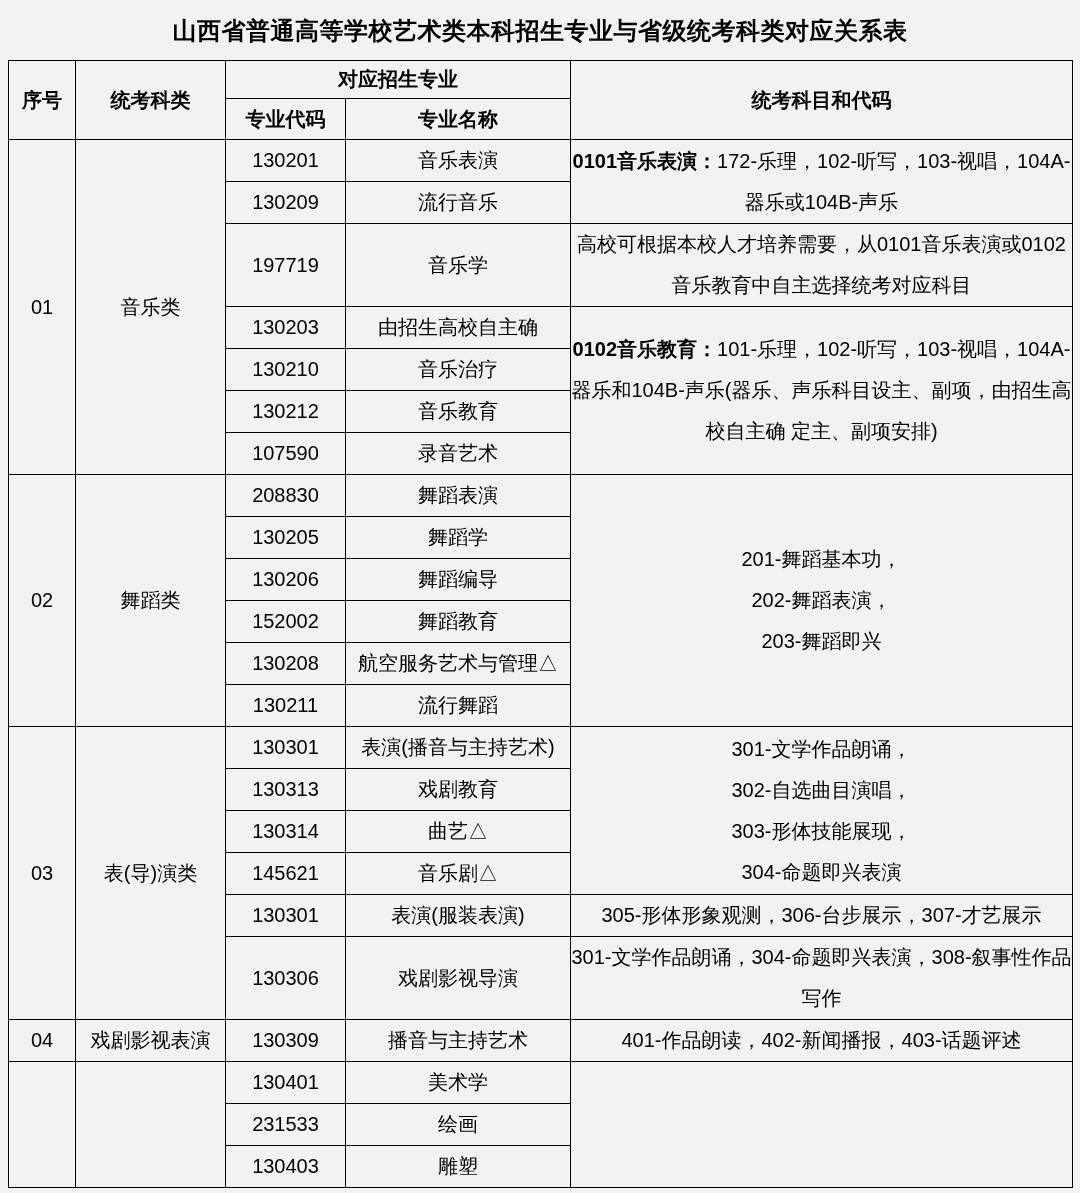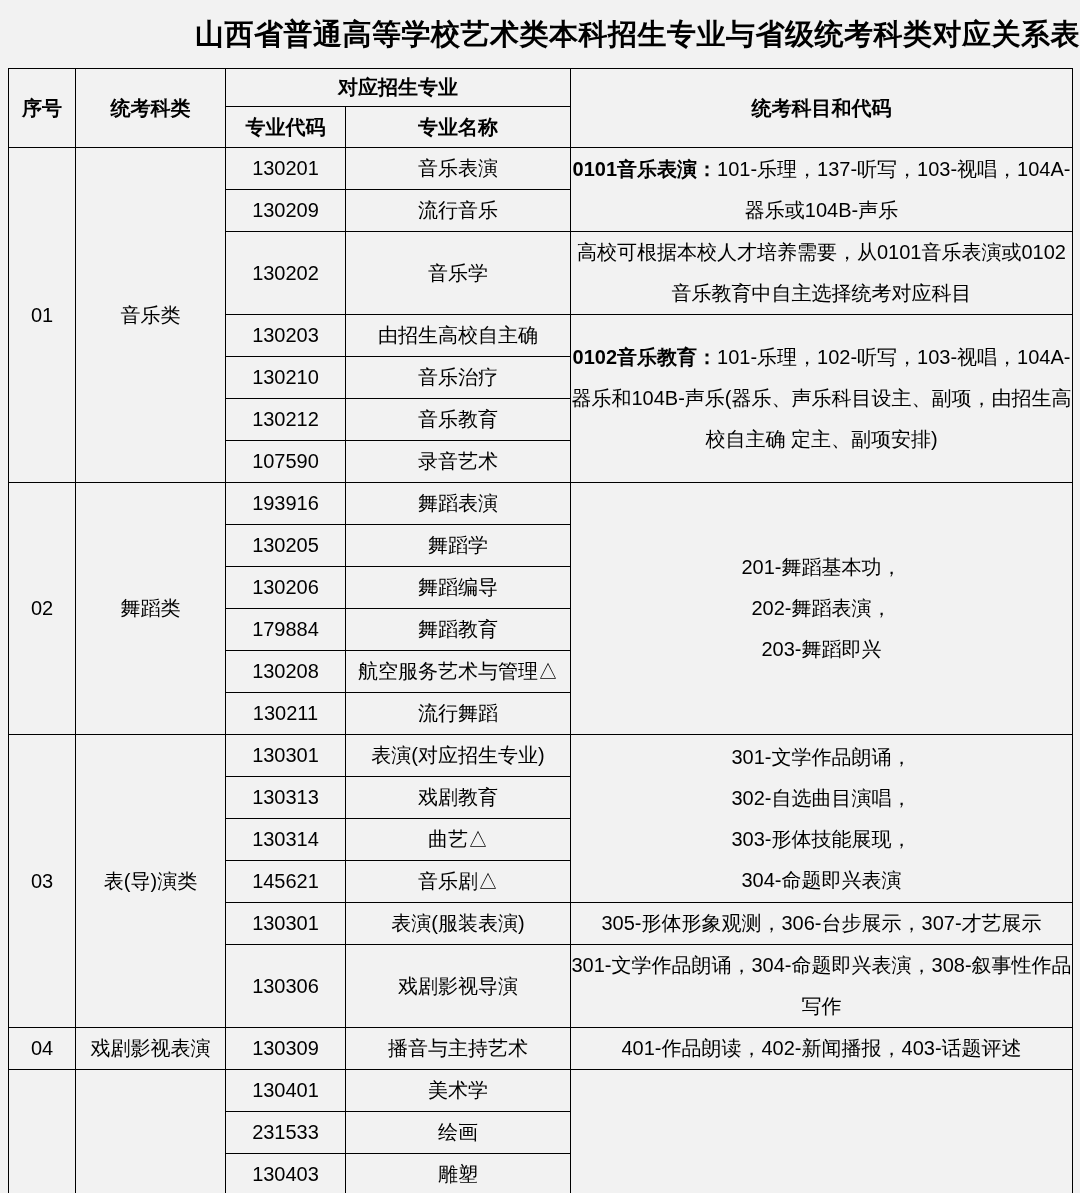--- a/index.html
+++ b/index.html
@@ -7,22 +7,22 @@
   body {
     width: 1080px;
     height: 1193px;
     overflow: hidden;
     background: #f2f2f2;
     color: #000;
     font-family: "Liberation Sans", sans-serif;
   }
   .title {
     margin: 15px 0 13px 0;
-    text-align: right;
-    font-size: 29px;
+    text-align: center;
+    font-size: 24px;
     font-weight: 700;
     letter-spacing: 0.5px;
     font-family: Liberation Serif, serif;
   }
   table.tbl {
     border-collapse: collapse;
     table-layout: fixed;
     width: 1064px;
     margin: 0 8px;
     background: #f2f2f2;
@@ -76,28 +76,28 @@
       <th>专业名称</th>
     </tr>
   </thead>
   <tbody>
 
     <tr>
       <td class="c-seq" rowspan="7">01</td>
       <td class="c-cat" rowspan="7">音乐类</td>
       <td class="c-code">130201</td>
       <td class="c-name">音乐表演</td>
-      <td class="c-exam" rowspan="2"><span class="b">0101音乐表演：</span><span>101-乐理，137-听写，103-视唱，104A-器乐或104B-声乐</span></td>
+      <td class="c-exam" rowspan="2"><span class="b">0101音乐表演：</span><span>172-乐理，102-听写，103-视唱，104A-器乐或104B-声乐</span></td>
     </tr>
     <tr>
       <td class="c-code">130209</td>
       <td class="c-name">流行音乐</td>
     </tr>
     <tr class="h82">
-      <td class="c-code">130202</td>
+      <td class="c-code">197719</td>
       <td class="c-name">音乐学</td>
       <td class="c-exam"><span>高校可根据本校人才培养需要，从0101音乐表演或0102音乐教育中自主选择统考对应科目</span></td>
     </tr>
     <tr>
       <td class="c-code">130203</td>
       <td class="c-name">由招生高校自主确</td>
       <td class="c-exam" rowspan="4"><span class="b">0102音乐教育：</span><span>101-乐理，102-听写，103-视唱，104A-器乐和104B-声乐(器乐、声乐科目设主、副项，由招生高校自主确 定主、副项安排)</span></td>
     </tr>
     <tr>
       <td class="c-code">130210</td>
@@ -108,54 +108,54 @@
       <td class="c-name">音乐教育</td>
     </tr>
     <tr>
       <td class="c-code">107590</td>
       <td class="c-name">录音艺术</td>
     </tr>
 
     <tr>
       <td class="c-seq" rowspan="6">02</td>
       <td class="c-cat" rowspan="6">舞蹈类</td>
-      <td class="c-code">193916</td>
+      <td class="c-code">208830</td>
       <td class="c-name">舞蹈表演</td>
       <td class="c-exam" rowspan="6">
         <div>201-舞蹈基本功，</div>
         <div>202-舞蹈表演，</div>
         <div>203-舞蹈即兴</div>
       </td>
     </tr>
     <tr>
       <td class="c-code">130205</td>
       <td class="c-name">舞蹈学</td>
     </tr>
     <tr>
       <td class="c-code">130206</td>
       <td class="c-name">舞蹈编导</td>
     </tr>
     <tr>
-      <td class="c-code">179884</td>
+      <td class="c-code">152002</td>
       <td class="c-name">舞蹈教育</td>
     </tr>
     <tr>
       <td class="c-code">130208</td>
       <td class="c-name">航空服务艺术与管理△</td>
     </tr>
     <tr>
       <td class="c-code">130211</td>
       <td class="c-name">流行舞蹈</td>
     </tr>
 
     <tr>
       <td class="c-seq" rowspan="6">03</td>
       <td class="c-cat" rowspan="6">表(导)演类</td>
       <td class="c-code">130301</td>
-      <td class="c-name">表演(对应招生专业)</td>
+      <td class="c-name">表演(播音与主持艺术)</td>
       <td class="c-exam" rowspan="4">
         <div>301-文学作品朗诵，</div>
         <div>302-自选曲目演唱，</div>
         <div>303-形体技能展现，</div>
         <div>304-命题即兴表演</div>
       </td>
     </tr>
     <tr>
       <td class="c-code">130313</td>
       <td class="c-name">戏剧教育</td>

